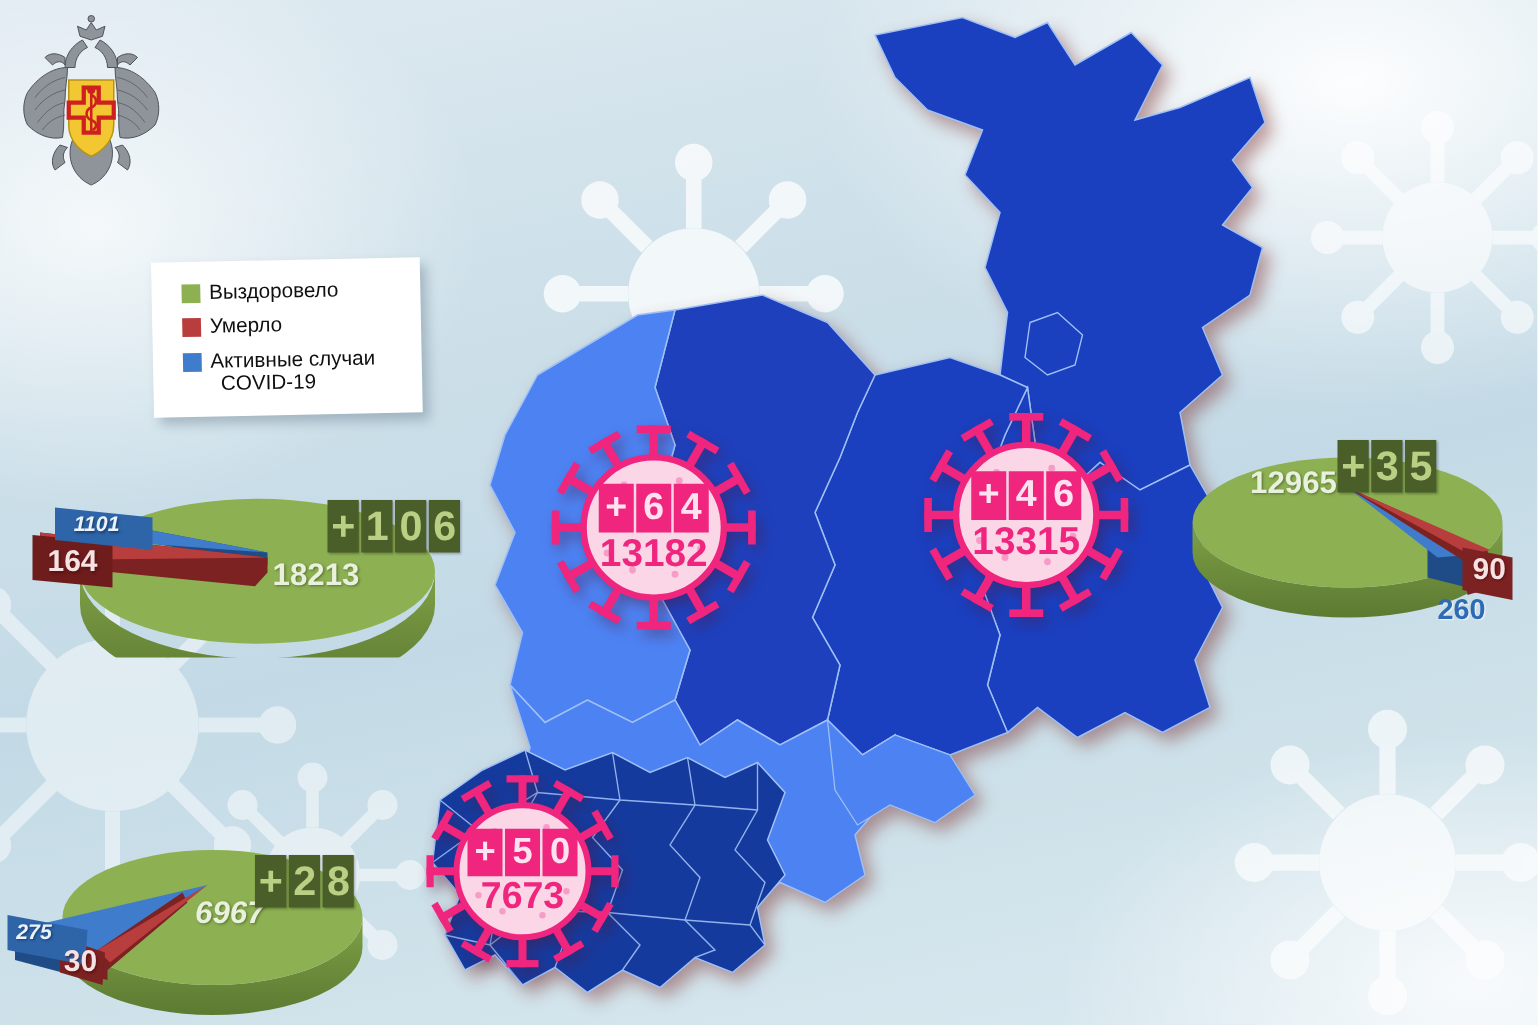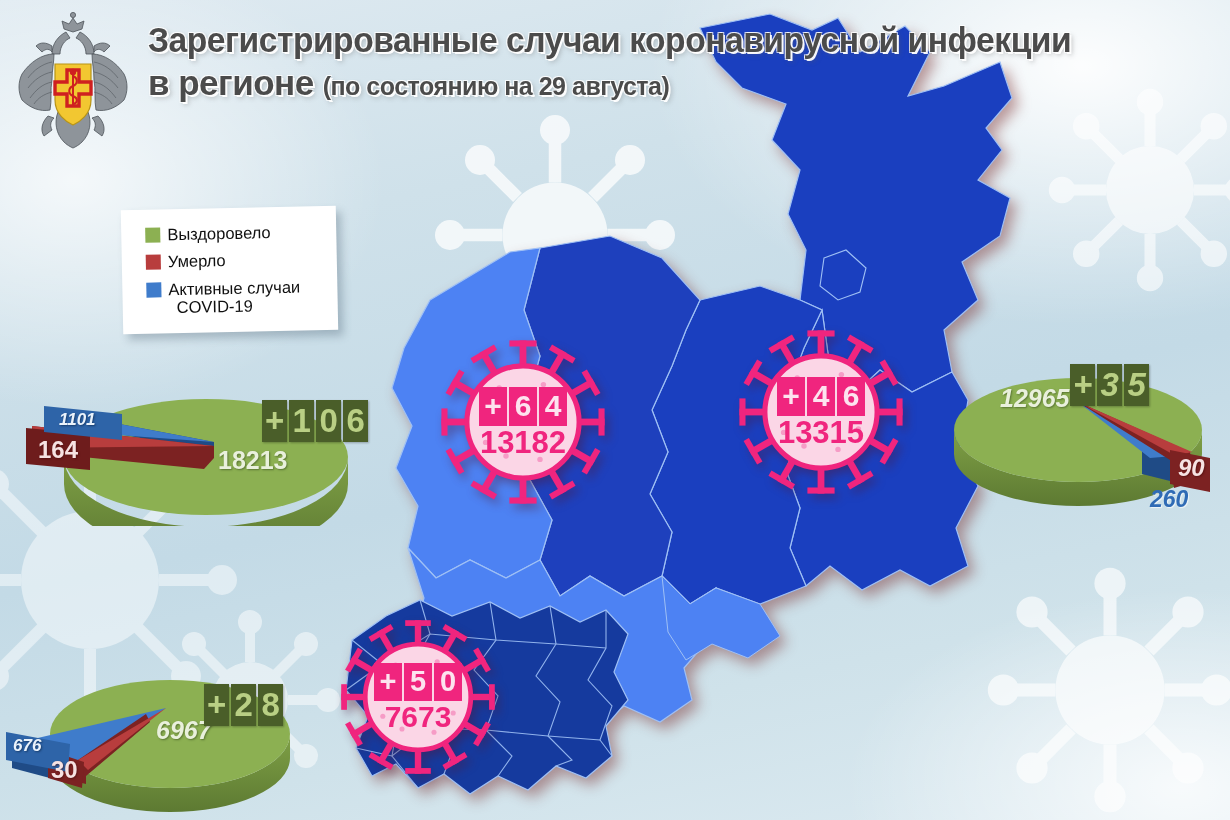--- a/index.html
+++ b/index.html
@@ -308,27 +308,20 @@
       <path d="M59 58 L71 58 L71 70 L83 70 L83 82 L71 82 L71 94 L59 94 L59 82 L47 82 L47 70 L59 70 Z" fill="none" stroke="#cf2020" stroke-width="3.4"></path>
 
       <g stroke="#cf2020" stroke-width="2" fill="none">
         <line x1="65" y1="60" x2="65" y2="94"></line>
         <path d="M65 64 C70 66 70 72 65 74 C60 76 60 82 65 84 C70 86 70 90 66 92"></path>
         <circle cx="65" cy="60" r="2.2" fill="#cf2020"></circle>
       </g>
     </svg>
   </div>
 
-  <div id="title-block">
-    <div class="t-line" id="title-main">Зарегистрированные случаи коронавирусной инфекции</div>
-    <div id="title-sub-wrap">
-      <div class="t-line" id="title-sub">в регионе</div>
-      <div class="t-line" id="title-date">(по состоянию на 29 августа)</div>
-    </div>
-  </div>
 
   <div id="legend">
     <div class="lg-row">
       <span class="lg-sw" style="background:#8cb052"></span>
       <span class="lg-txt">Выздоровело</span>
     </div>
     <div class="lg-row">
       <span class="lg-sw" style="background:#b83d3d"></span>
       <span class="lg-txt">Умерло</span>
     </div>
@@ -370,21 +363,21 @@
     <span class="pnum p-blue" style="left:41px;top:44px;">1101</span>
     <span class="pnum p-red" style="left:20px;top:70px;">164</span>
     <div class="delta" style="left:244px;top:34px;">
       <span>+</span>
       <span>1</span>
       <span>0</span>
       <span>6</span>
     </div>
   </div>
 
-  <div class="pie" style="left:942px;top:352px;width:285px;height:170px;font-style:italic;">
+  <div class="pie" style="left:942px;top:340px;width:285px;height:170px;">
     <svg width="285" height="170" viewBox="0 0 285 170">
       <defs>
         <linearGradient id="g2side" x1="0" y1="0" x2="0" y2="1">
           <stop offset="0" stop-color="#7fa046"></stop>
             <stop offset="1" stop-color="#5d7a32"></stop>
         </linearGradient>
       </defs>
       <path fill="url(#g2side)" d="M12 78 A124 52 0 0 0 260 78 L260 102 A124 52 0 0 1 12 102 Z"></path>
       <ellipse cx="136" cy="78" rx="124" ry="52" fill="#8cb052"></ellipse>
 
@@ -421,21 +414,21 @@
       <path fill="#3f7ccb" d="M162 56 L8 92 L76 112 Z"></path>
 
       <path fill="#7c2222" d="M74 108 L142 62 L146 70 L82 124 L82 132 L74 130 Z"></path>
       <path fill="#b83d3d" d="M162 56 L74 108 L84 118 Z"></path>
 
       <path fill="#7c2222" d="M44 98 L80 110 L78 136 L44 126 Z"></path>
 
       <path fill="#2e64a8" d="M2 80 L66 92 L64 120 L2 108 Z"></path>
     </svg>
     <span class="pnum p-green" style="left:152px;top:64px;font-style:italic;">6967</span>
-    <span class="pnum p-blue" style="left:9px;top:84px;">676</span>
+    <span class="pnum p-blue" style="left:9px;top:84px;">275</span>
     <span class="pnum p-red" style="left:47px;top:104px;">30</span>
     <div class="delta" style="left:200px;top:32px;">
       <span>+</span>
       <span>2</span>
       <span>8</span>
     </div>
   </div>
 
   <div class="badge" style="left:438px;top:334px;width:170px;height:176px;">
     <svg width="170" height="176" viewBox="0 0 100 100">

